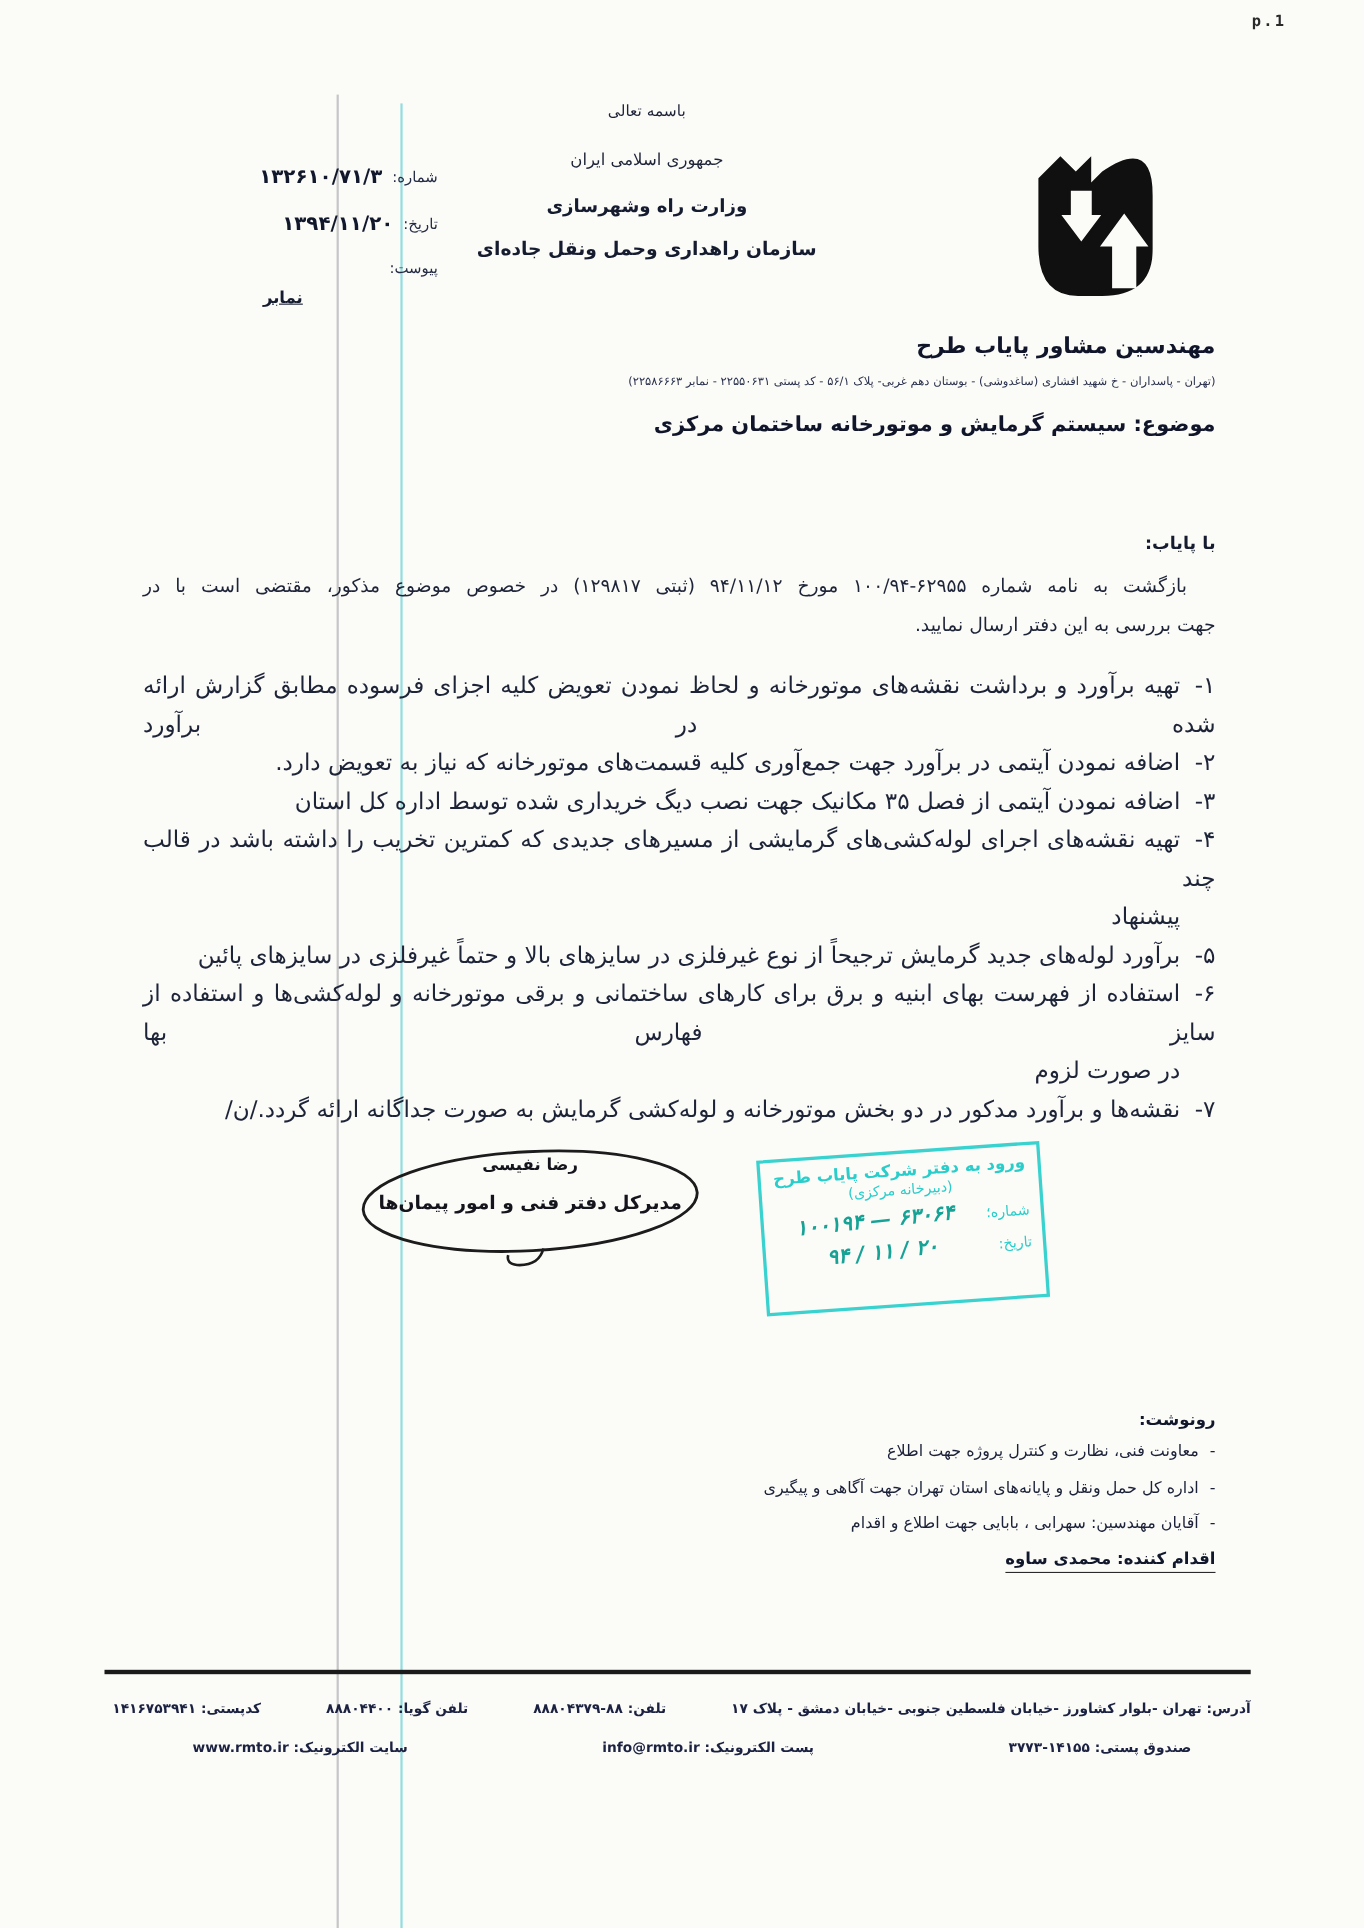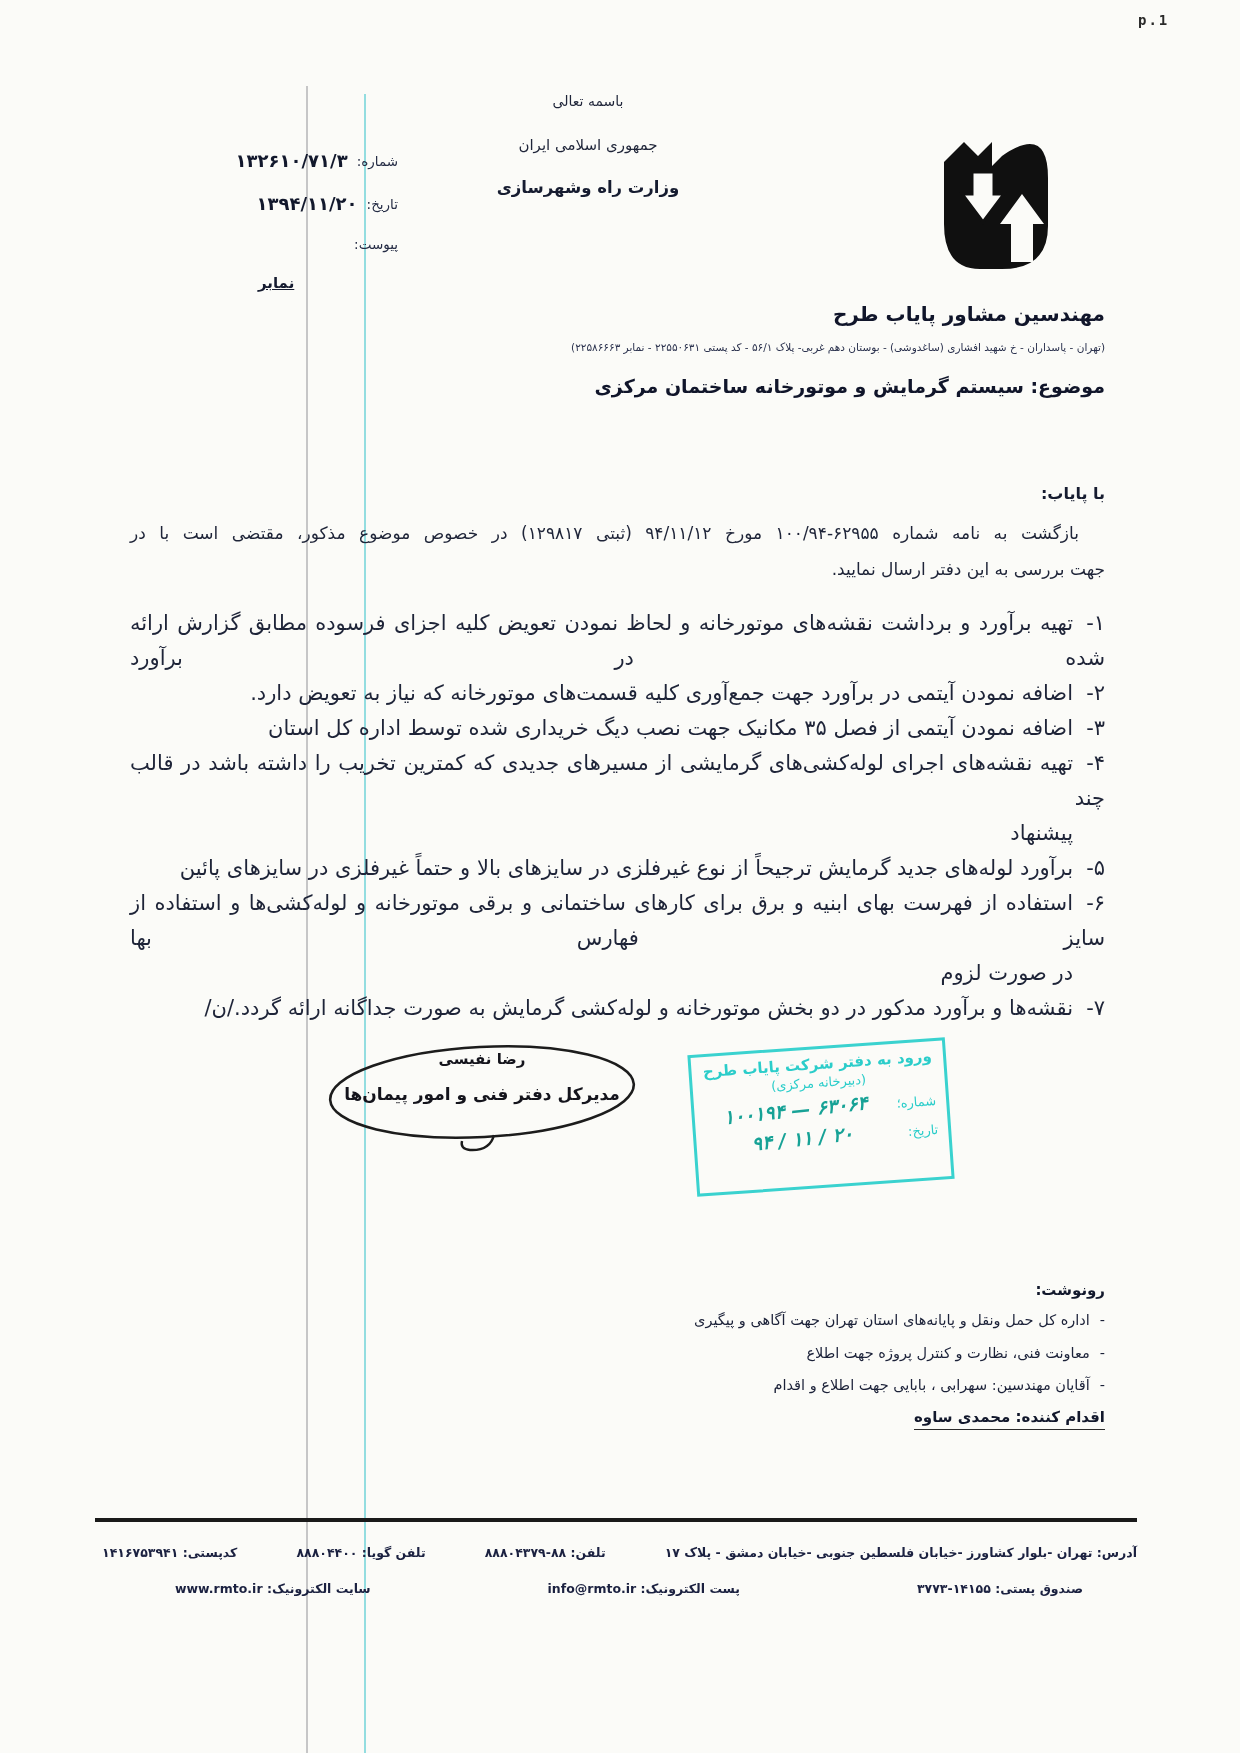--- a/index.html
+++ b/index.html
@@ -17,21 +17,21 @@
   .hline{position:absolute;left:338px;width:500px;text-align:center;}
   .h-bismillah{top:93px;font-size:14px;}
   .h-country{top:136px;font-size:15px;}
   .h-ministry{top:178px;font-size:16.5px;font-weight:bold;color:#161c30;}
   .h-org{top:217px;font-size:17px;font-weight:bold;color:#161c30;}
   .logo{position:absolute;left:936px;top:132px;width:112px;height:138px;}
   
   .meta-row{position:absolute;right:842px;width:280px;display:flex;align-items:center;gap:9px;}
   .mlabel{font-size:13.5px;color:#252c45;white-space:nowrap;}
   .mvalue{font-size:18px;font-weight:bold;color:#12182c;white-space:nowrap;}
-  .fax-note{position:absolute;left:258px;top:261px;font-size:15px;font-weight:bold;text-decoration:underline;color:#161c30;margin-top:13px;}
+  .fax-note{position:absolute;left:239px;top:261px;font-size:15px;font-weight:bold;text-decoration:underline;color:#161c30;}
   
   .rcpt-name{position:absolute;right:135px;top:302px;font-size:20px;font-weight:bold;color:#10152a;}
   .rcpt-addr{position:absolute;right:135px;top:341px;font-size:10.5px;color:#2a314d;letter-spacing:0.1px;}
   .subject{position:absolute;right:135px;top:375px;font-size:19px;font-weight:bold;color:#10152a;}
   .salutation{position:absolute;right:135px;top:484px;font-size:16px;font-weight:bold;color:#161c30;}
   
   .intro{position:absolute;left:130px;top:516px;width:975px;font-size:17px;line-height:35.5px;}
   .indent{text-indent:26px;}
   .jl{text-align:justify;text-align-last:justify;}
   .el{text-align:right;}
@@ -69,20 +69,21 @@
 <div class="page">
 
   <div class="vl-gray"></div>
   <div class="vl-cyan"></div>
 
   <div class="pmark">p.1</div>
 
   <div class="hline h-bismillah">باسمه تعالی</div>
   <div class="hline h-country">جمهوری اسلامی ایران</div>
   <div class="hline h-ministry">وزارت راه وشهرسازی</div>
+  <div class="hline h-org">سازمان راهداری وحمل ونقل جاده‌ای</div>
 
   <div class="logo">
     <svg width="112" height="138" viewBox="0 0 112 138" xmlns="http://www.w3.org/2000/svg">
       <path d="M8 30 L28 10 L42 24 L56 10 L56 34 L66 24 Q112 -8 112 46 L112 94 Q112 137 66 137 L44 137 Q8 137 8 92 Z" fill="#101010"></path>
       <path d="M75 130 L75 92 L64 92 L86 62 L108 92 L97 92 L97 130 Z" fill="#fbfbf8"></path>
       <path d="M36 40 L58 40 L58 62 L68 62 L47 90 L26 62 L36 62 Z" fill="#fbfbf8" stroke="#101010" stroke-width="3"></path>
     </svg>
   </div>
 
   <div class="meta-row" style="top:150px">
@@ -151,22 +152,22 @@
       <span class="stvalue">۶۳۰۶۴ — ۱۰۰۱۹۴</span>
     </div>
     <div class="strow">
       <span class="stlabel">تاریخ:</span>
       <span class="stvalue">۲۰ / ۱۱ / ۹۴</span>
     </div>
   </div>
 
   <div class="cc">
     <div class="cc-title">رونوشت:</div>
+    <div class="cc-item">معاونت فنی، نظارت و کنترل پروژه جهت اطلاع</div>
     <div class="cc-item">اداره کل حمل ونقل و پایانه‌های استان تهران جهت آگاهی و پیگیری</div>
-    <div class="cc-item">معاونت فنی، نظارت و کنترل پروژه جهت اطلاع</div>
     <div class="cc-item">آقایان مهندسین: سهرابی ، بابایی جهت اطلاع و اقدام</div>
     <div><span class="cc-handler">اقدام کننده: محمدی ساوه</span></div>
   </div>
 
   <div class="sep"></div>
   <div class="f1">
     <span class="fseg">آدرس: تهران -بلوار کشاورز -خیابان فلسطین جنوبی -خیابان دمشق - پلاک ۱۷</span>
     <span class="fseg">تلفن: ۸۸-۸۸۸۰۴۳۷۹</span>
     <span class="fseg">تلفن گویا: ۸۸۸۰۴۴۰۰</span>
     <span class="fseg">کدپستی: ۱۴۱۶۷۵۳۹۴۱</span>

